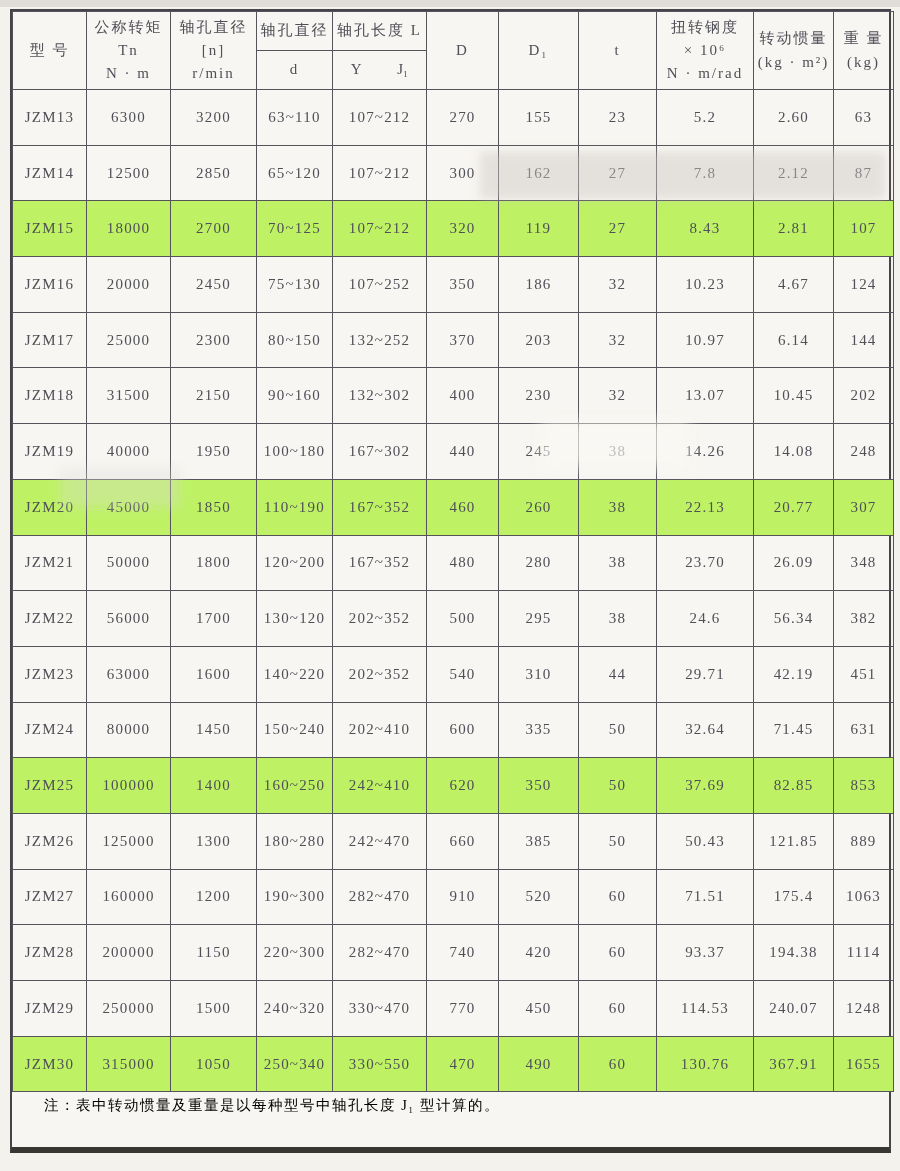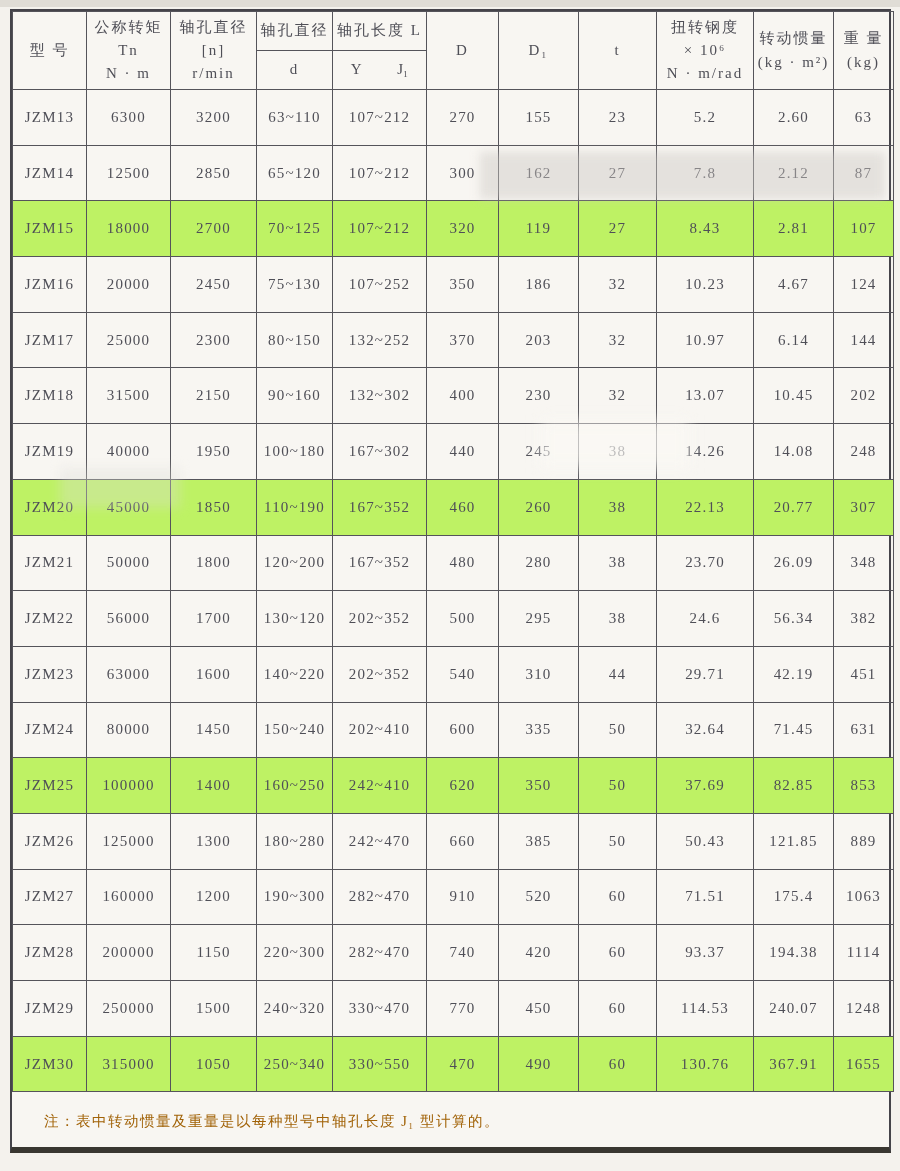--- a/index.html
+++ b/index.html
@@ -37,22 +37,22 @@
   }
   thead tr.h-top th { height:39px; }
   thead tr.h-bot th { height:39px; }
   .pre { white-space:pre-line; }
   tbody td {
     height:55.7px; font-size:15px; letter-spacing:1.2px;
   }
   tbody tr.shaded { background:#bef264;margin-left:11px; }
   .yj-cell { display:flex; justify-content:space-around; align-items:center; letter-spacing:0; }
   .note {
-    padding:20px 0 0 32px;
-    font-size:14.5px; letter-spacing:1.5px; color:#a16207;
+    padding:4px 0 0 32px;
+    font-size:14.5px; letter-spacing:1.5px; color:#000000;
   }
   .artifact { position:absolute; pointer-events:none; }
   .art1 { left:480px; top:152px; width:405px; height:47px;
           background:rgba(203,200,196,0.45); filter:blur(5px); }
   .art2 { left:540px; top:420px; width:150px; height:48px;
           background:rgba(250,249,245,0.65); filter:blur(7px); }
   .art3 { left:60px; top:468px; width:120px; height:40px;
           background:rgba(222,220,216,0.35); filter:blur(6px); }
 </style>
 </head>

